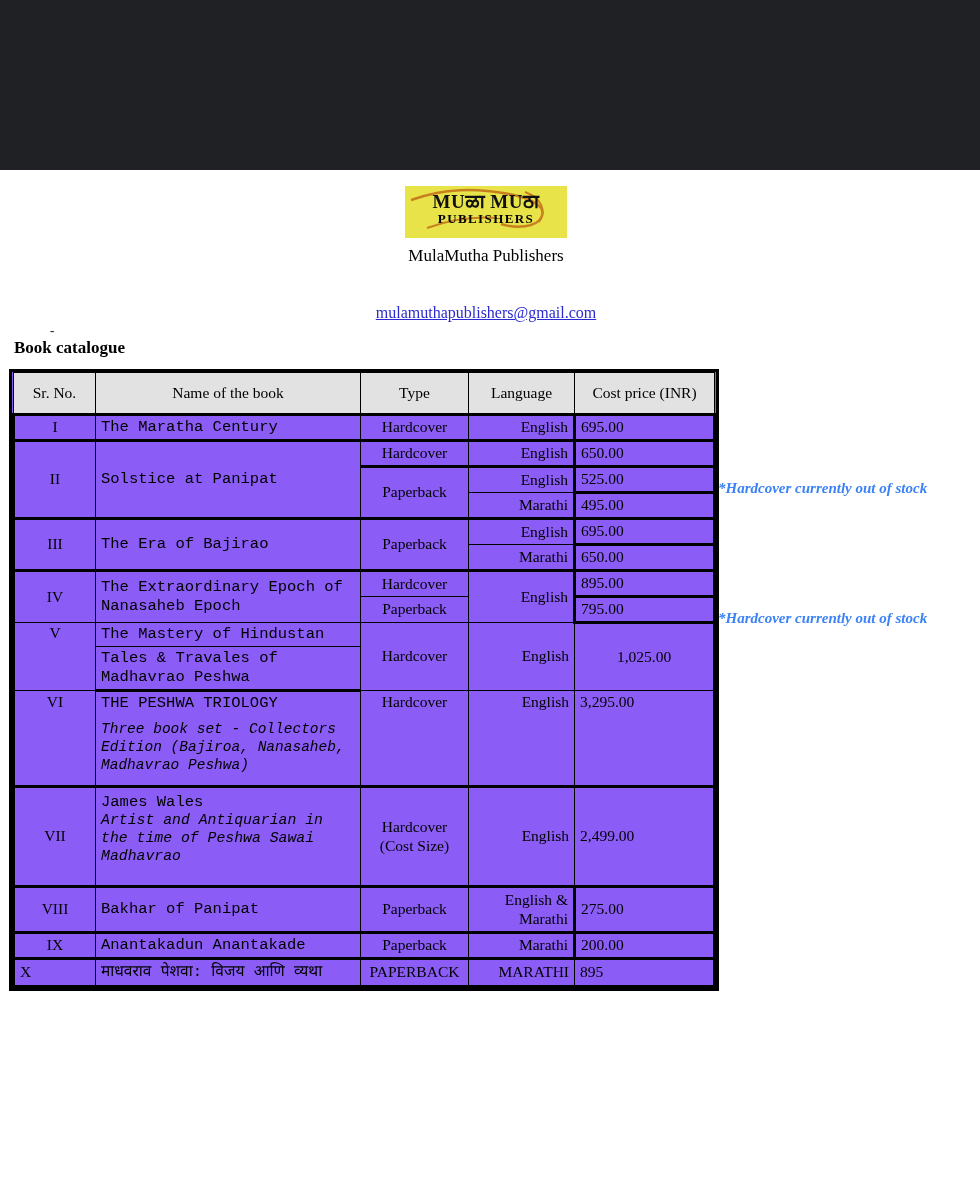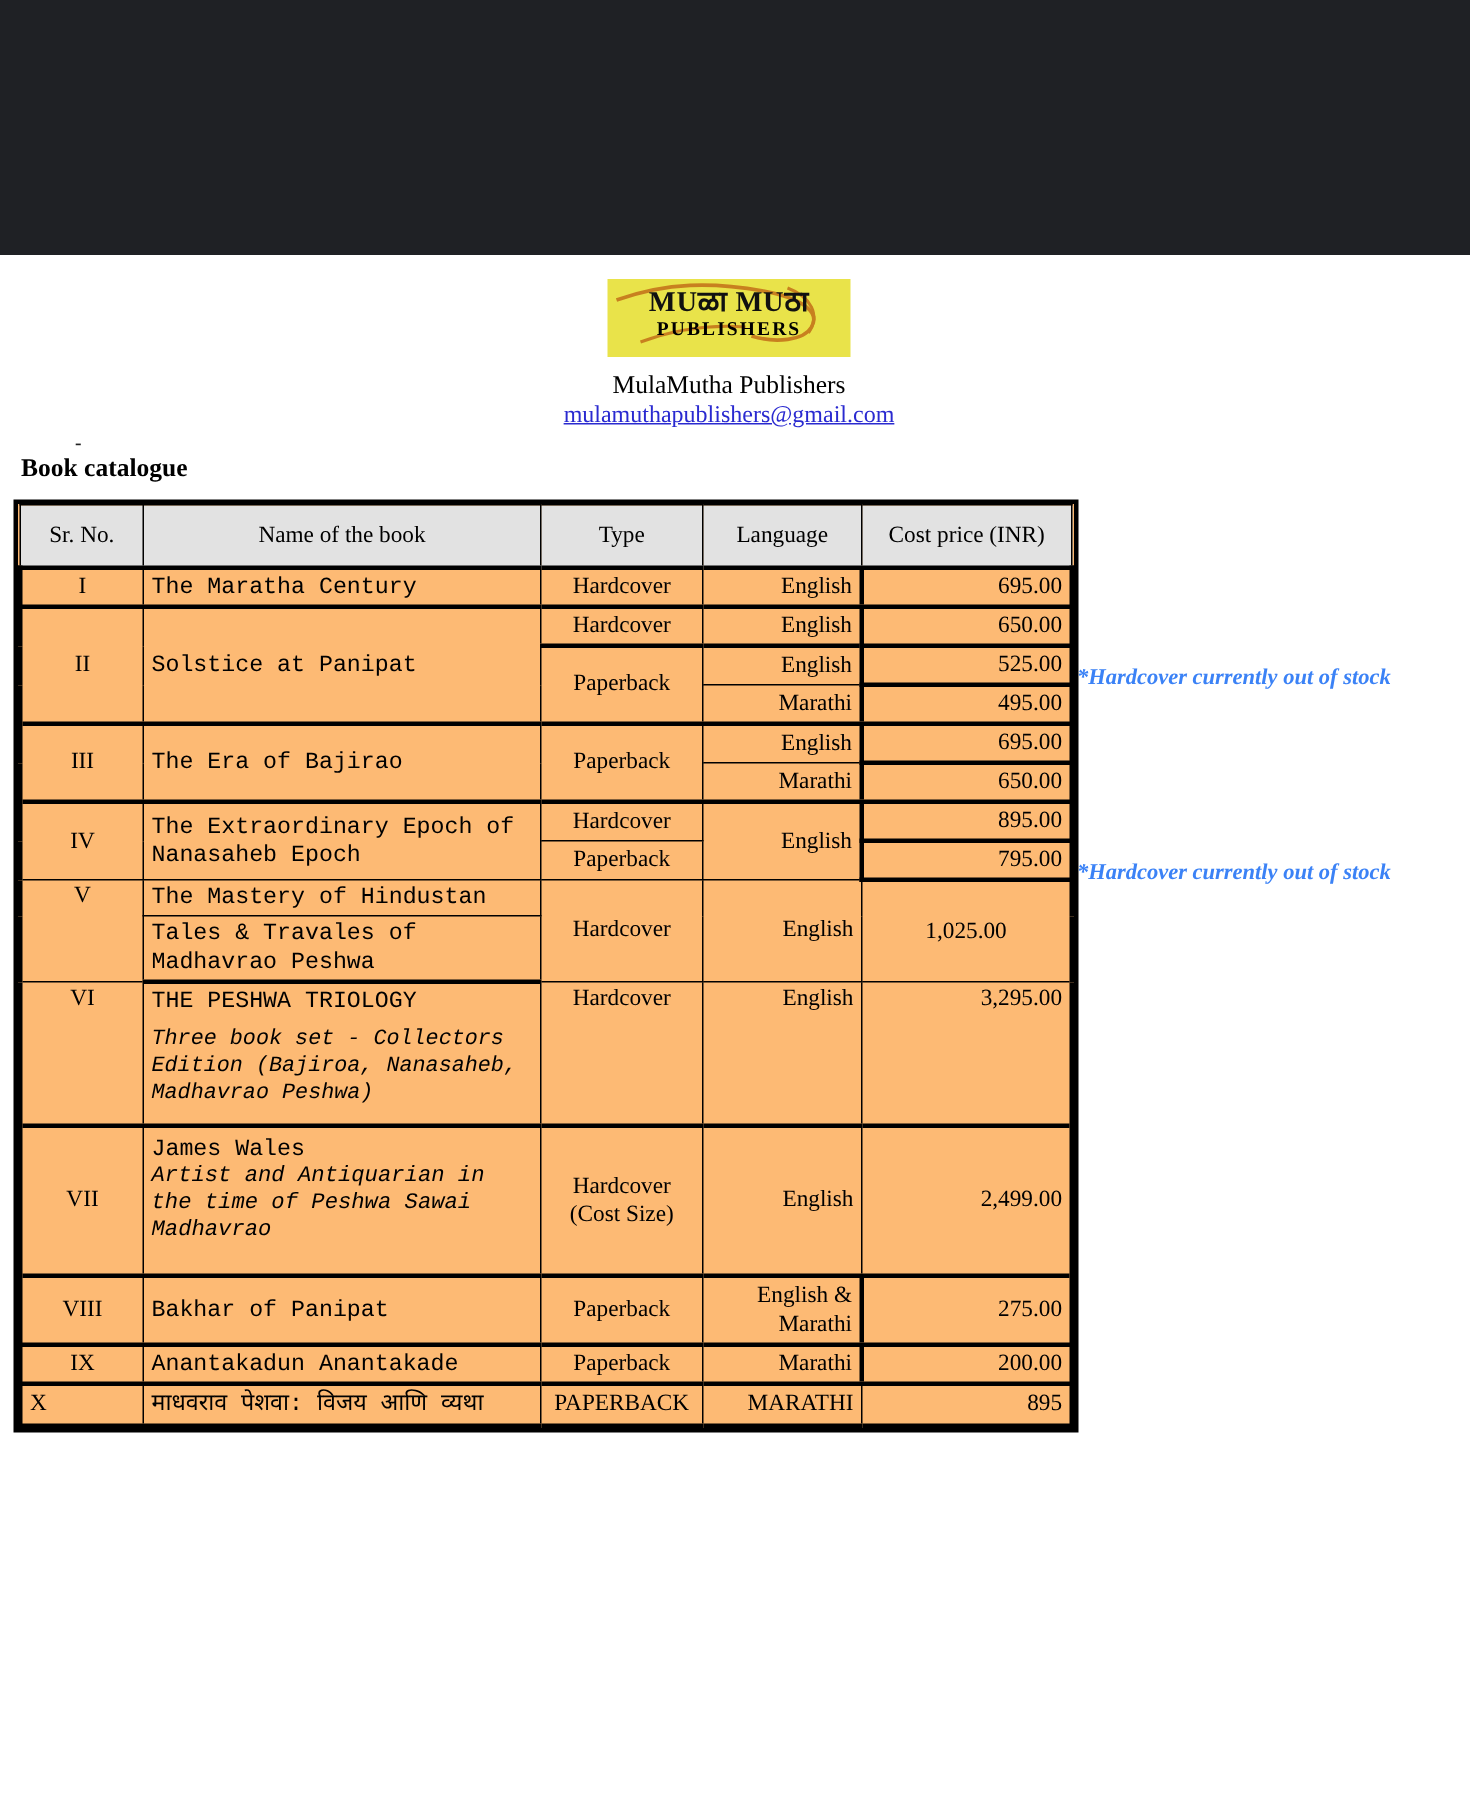--- a/index.html
+++ b/index.html
@@ -79,20 +79,21 @@
     font-size: 17px;
     margin-top: 3px;
     line-height: 1.25;
   }
   .pub-email {
     font-size: 16px;
     color: #2a2ad0;
     text-decoration: underline;
     line-height: 1.25;
     display: inline-block;
+    margin-top: 37px;
   }
 
   
   .dash-mark {
     margin-left: 50px;
     margin-top: 4px;
     font-size: 13px;
     font-weight: bold;
     line-height: 0.6;
     height: 9px;
@@ -108,21 +109,21 @@
   
   .table-wrap {
     position: relative;
     margin-top: 14px;
   }
   table.catalogue {
     border-collapse: collapse;
     margin-left: 12px;
     width: 701px;
     table-layout: fixed;
-    background: #fdba74;
+    background: #8b5cf6;
   }
   table.catalogue td, table.catalogue th {
     border: 1px solid #000;
     font-size: 15.5px;
     padding: 2px 5px;
     vertical-align: middle;
     font-weight: normal;
     line-height: 1.22;
   }
   
@@ -145,21 +146,21 @@
     height: 36px;
     border: 2px solid #000;
   }
   thead th.h-name { }
 
   td.sr   { text-align: center; }
   td.sr-left { text-align: left; padding-left: 4px; }
   td.name { text-align: left; font-family: Liberation Mono, monospace; }
   td.type { text-align: center; }
   td.lang { text-align: right; }
-  td.cost { text-align: right; padding-right: 6px; }
+  td.cost { text-align: left; padding-right: 6px; }
   td.cost-center { text-align: center; }
 
   
   .hv { border: 3px solid #000 !important; }
   .hv-t { border-top: 3px solid #000 !important; }
   .hv-b { border-bottom: 3px solid #000 !important; }
   .hv-l { border-left: 3px solid #000 !important; }
   .hv-r { border-right: 3px solid #000 !important; }
 
   .sub-italic {

